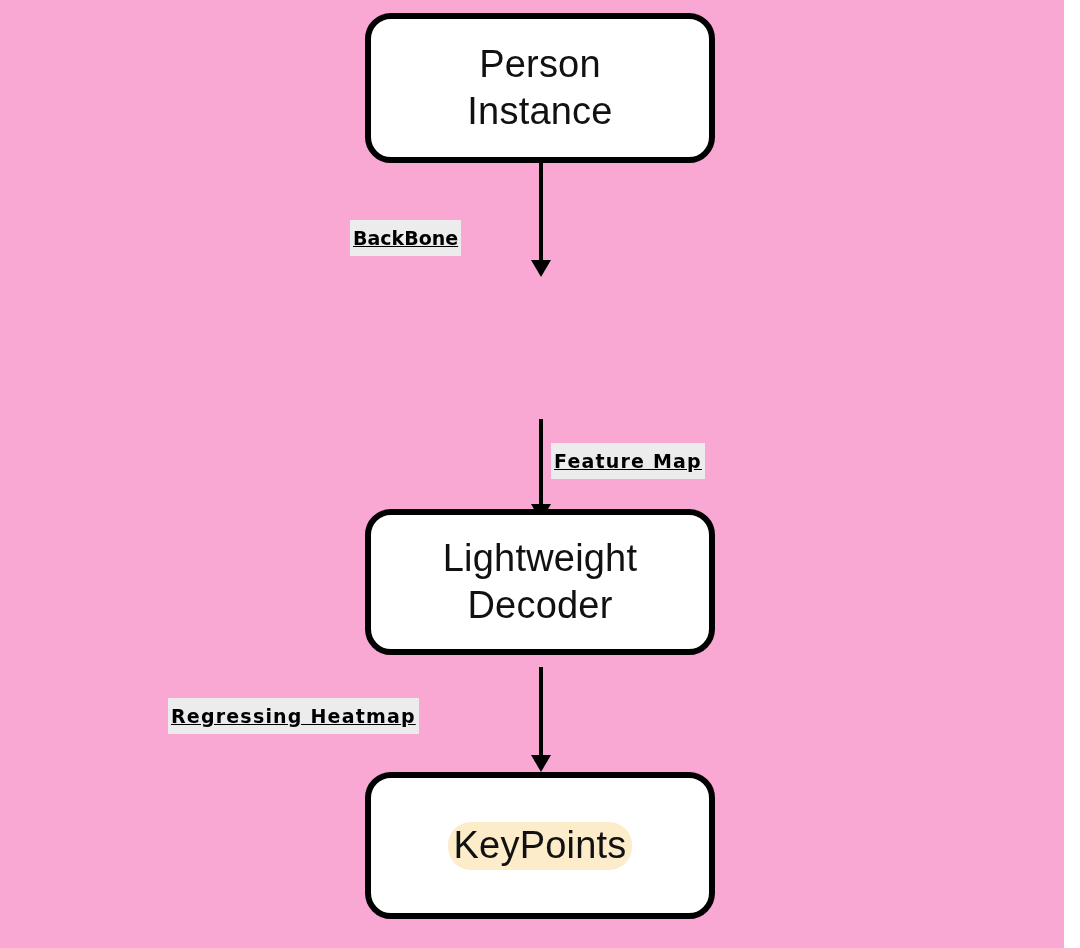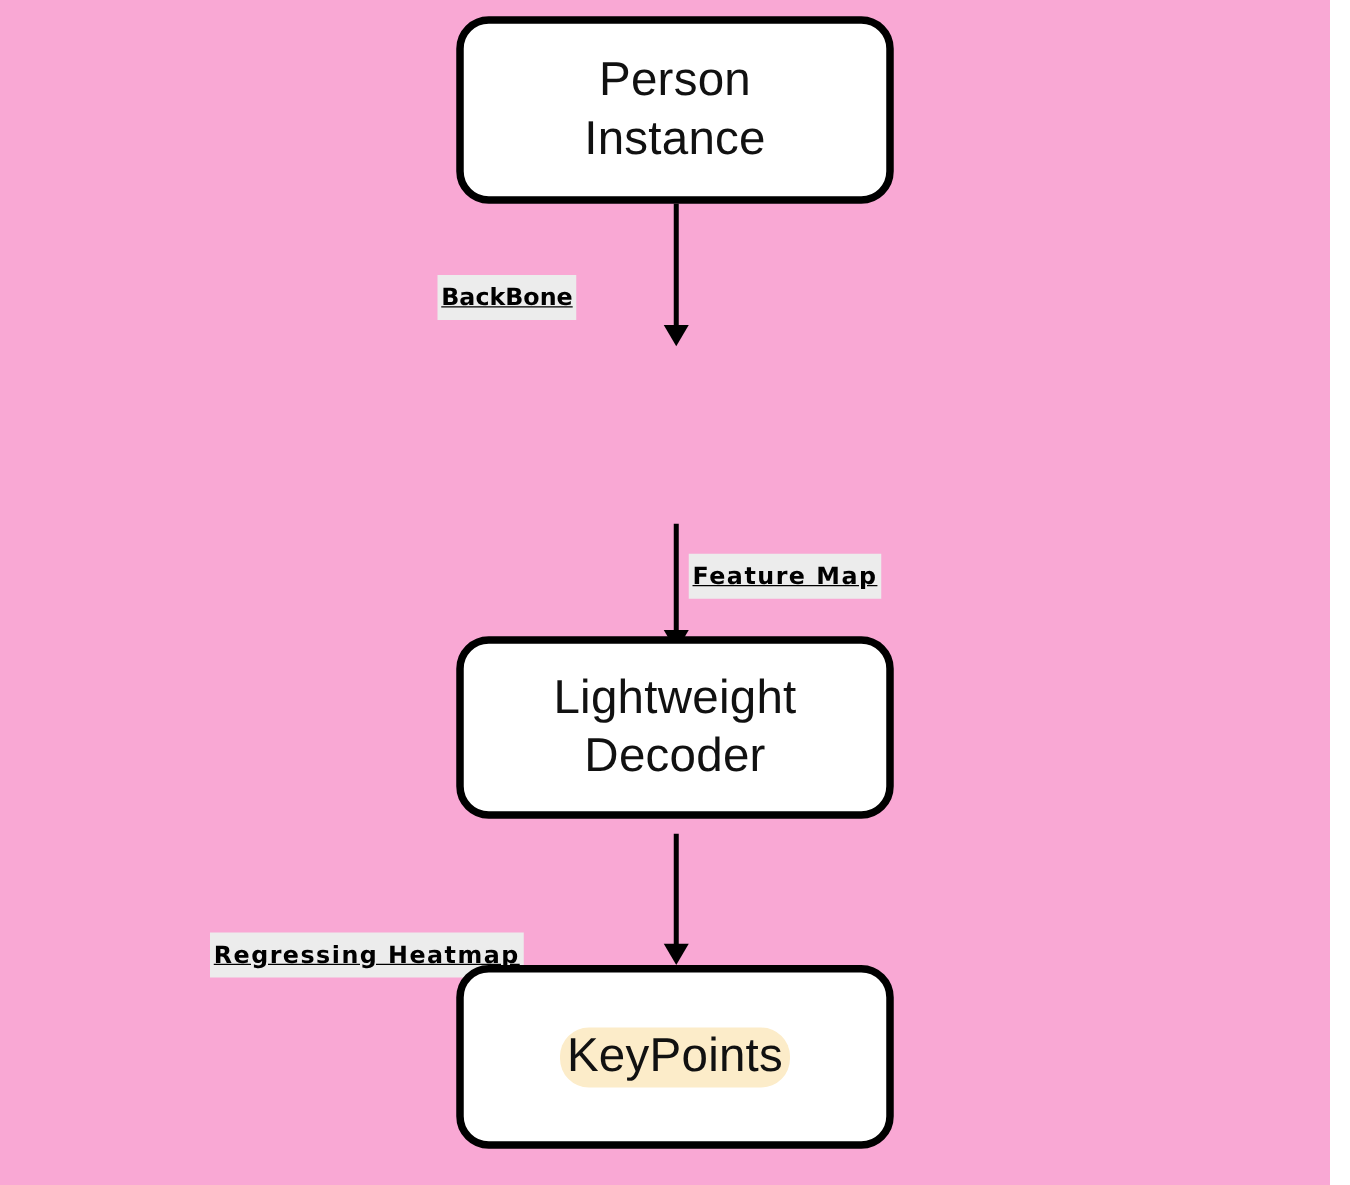--- a/index.html
+++ b/index.html
@@ -97,21 +97,21 @@
     font-size: 19px;
     line-height: 34px;
     color: #000000;
     background: #ececec;
     white-space: nowrap;
     padding: 1px 3px;
     text-decoration: underline;
   }
   #edge-label-backbone  { left: 350px; top: 220px; }
   #edge-label-feature   { left: 551px; top: 443px; letter-spacing: 1.2px; }
-  #edge-label-regress   { left: 168px; top: 698px; letter-spacing: 1.2px; margin-top: 48px; }
+  #edge-label-regress   { left: 168px; top: 698px; letter-spacing: 1.2px; }
 </style>
 </head>
 <body>
 
 <div class="canvas">
 
   <div class="node" id="node-person-instance">
     <span class="node-label">Person
 Instance</span>
   </div>

